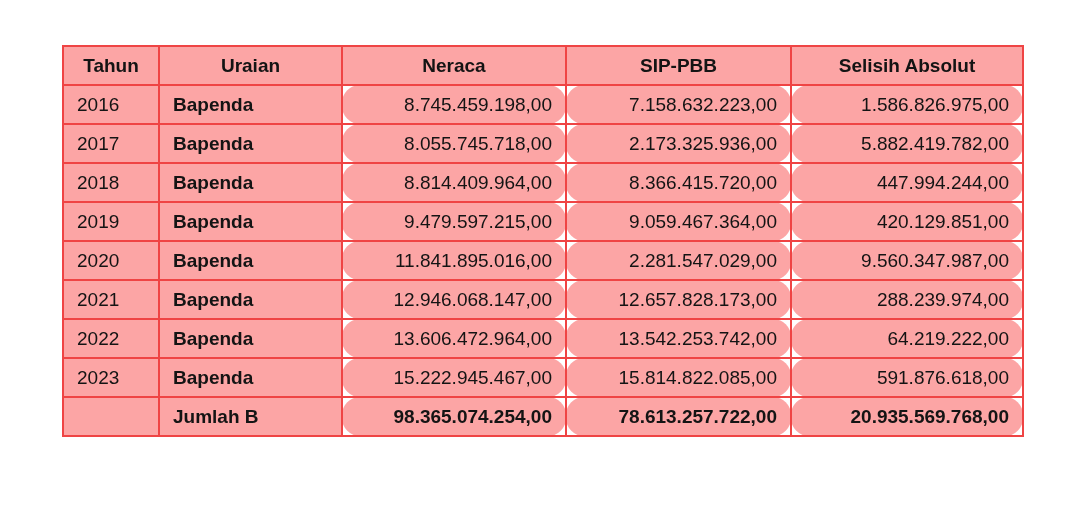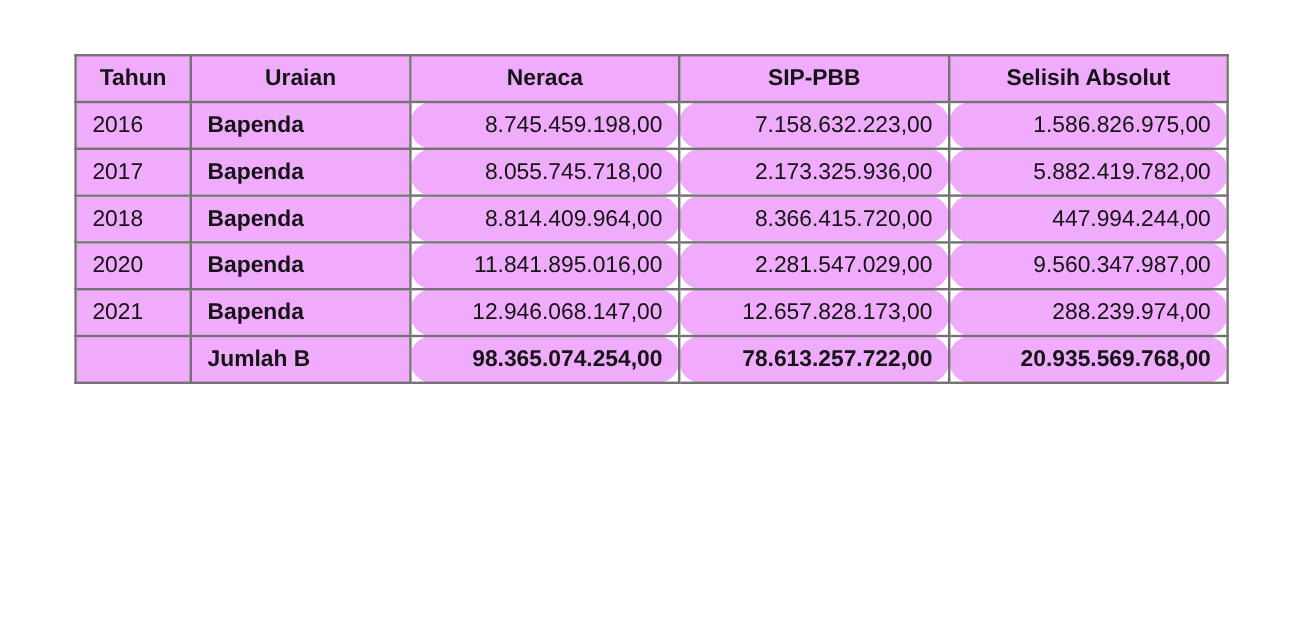--- a/index.html
+++ b/index.html
@@ -22,27 +22,27 @@
   }
   table.data-table {
     border-collapse: collapse;
     table-layout: fixed;
     width: 960px;
     color: #141414;
     font-size: 19px;
   }
   table.data-table th,
   table.data-table td {
-    border: 2px solid #737373;
+    border: 2px solid #ef4444;
     height: 37px;
     padding: 0 13px;
     overflow: hidden;
     white-space: nowrap;
     vertical-align: middle;
-    background: #f0abfc;
+    background: #fca5a5;
   }
   table.data-table th {
     font-weight: 700;
     text-align: center;
     padding: 0 4px;
   }
   td.c-tahun { padding: 0 4px; }
   td.c-uraian { text-align: left; font-weight: bold; }
   td.c-num { text-align: right; border-radius: 18px; }
   tr.summary td { font-weight: 700; }
@@ -85,32 +85,53 @@
     <td class="c-num">5.882.419.782,00</td>
   </tr>
           <tr>
     <td class="c-tahun">2018</td>
     <td class="c-uraian">Bapenda</td>
     <td class="c-num">8.814.409.964,00</td>
     <td class="c-num">8.366.415.720,00</td>
     <td class="c-num">447.994.244,00</td>
   </tr>
           <tr>
+    <td class="c-tahun">2019</td>
+    <td class="c-uraian">Bapenda</td>
+    <td class="c-num">9.479.597.215,00</td>
+    <td class="c-num">9.059.467.364,00</td>
+    <td class="c-num">420.129.851,00</td>
+  </tr>
+          <tr>
     <td class="c-tahun">2020</td>
     <td class="c-uraian">Bapenda</td>
     <td class="c-num">11.841.895.016,00</td>
     <td class="c-num">2.281.547.029,00</td>
     <td class="c-num">9.560.347.987,00</td>
   </tr>
           <tr>
     <td class="c-tahun">2021</td>
     <td class="c-uraian">Bapenda</td>
     <td class="c-num">12.946.068.147,00</td>
     <td class="c-num">12.657.828.173,00</td>
     <td class="c-num">288.239.974,00</td>
+  </tr>
+          <tr>
+    <td class="c-tahun">2022</td>
+    <td class="c-uraian">Bapenda</td>
+    <td class="c-num">13.606.472.964,00</td>
+    <td class="c-num">13.542.253.742,00</td>
+    <td class="c-num">64.219.222,00</td>
+  </tr>
+          <tr>
+    <td class="c-tahun">2023</td>
+    <td class="c-uraian">Bapenda</td>
+    <td class="c-num">15.222.945.467,00</td>
+    <td class="c-num">15.814.822.085,00</td>
+    <td class="c-num">591.876.618,00</td>
   </tr>
           <tr class="summary">
     <td class="c-tahun"></td>
     <td class="c-uraian">Jumlah B</td>
     <td class="c-num">98.365.074.254,00</td>
     <td class="c-num">78.613.257.722,00</td>
     <td class="c-num">20.935.569.768,00</td>
   </tr>
         </tbody>
     </table>

